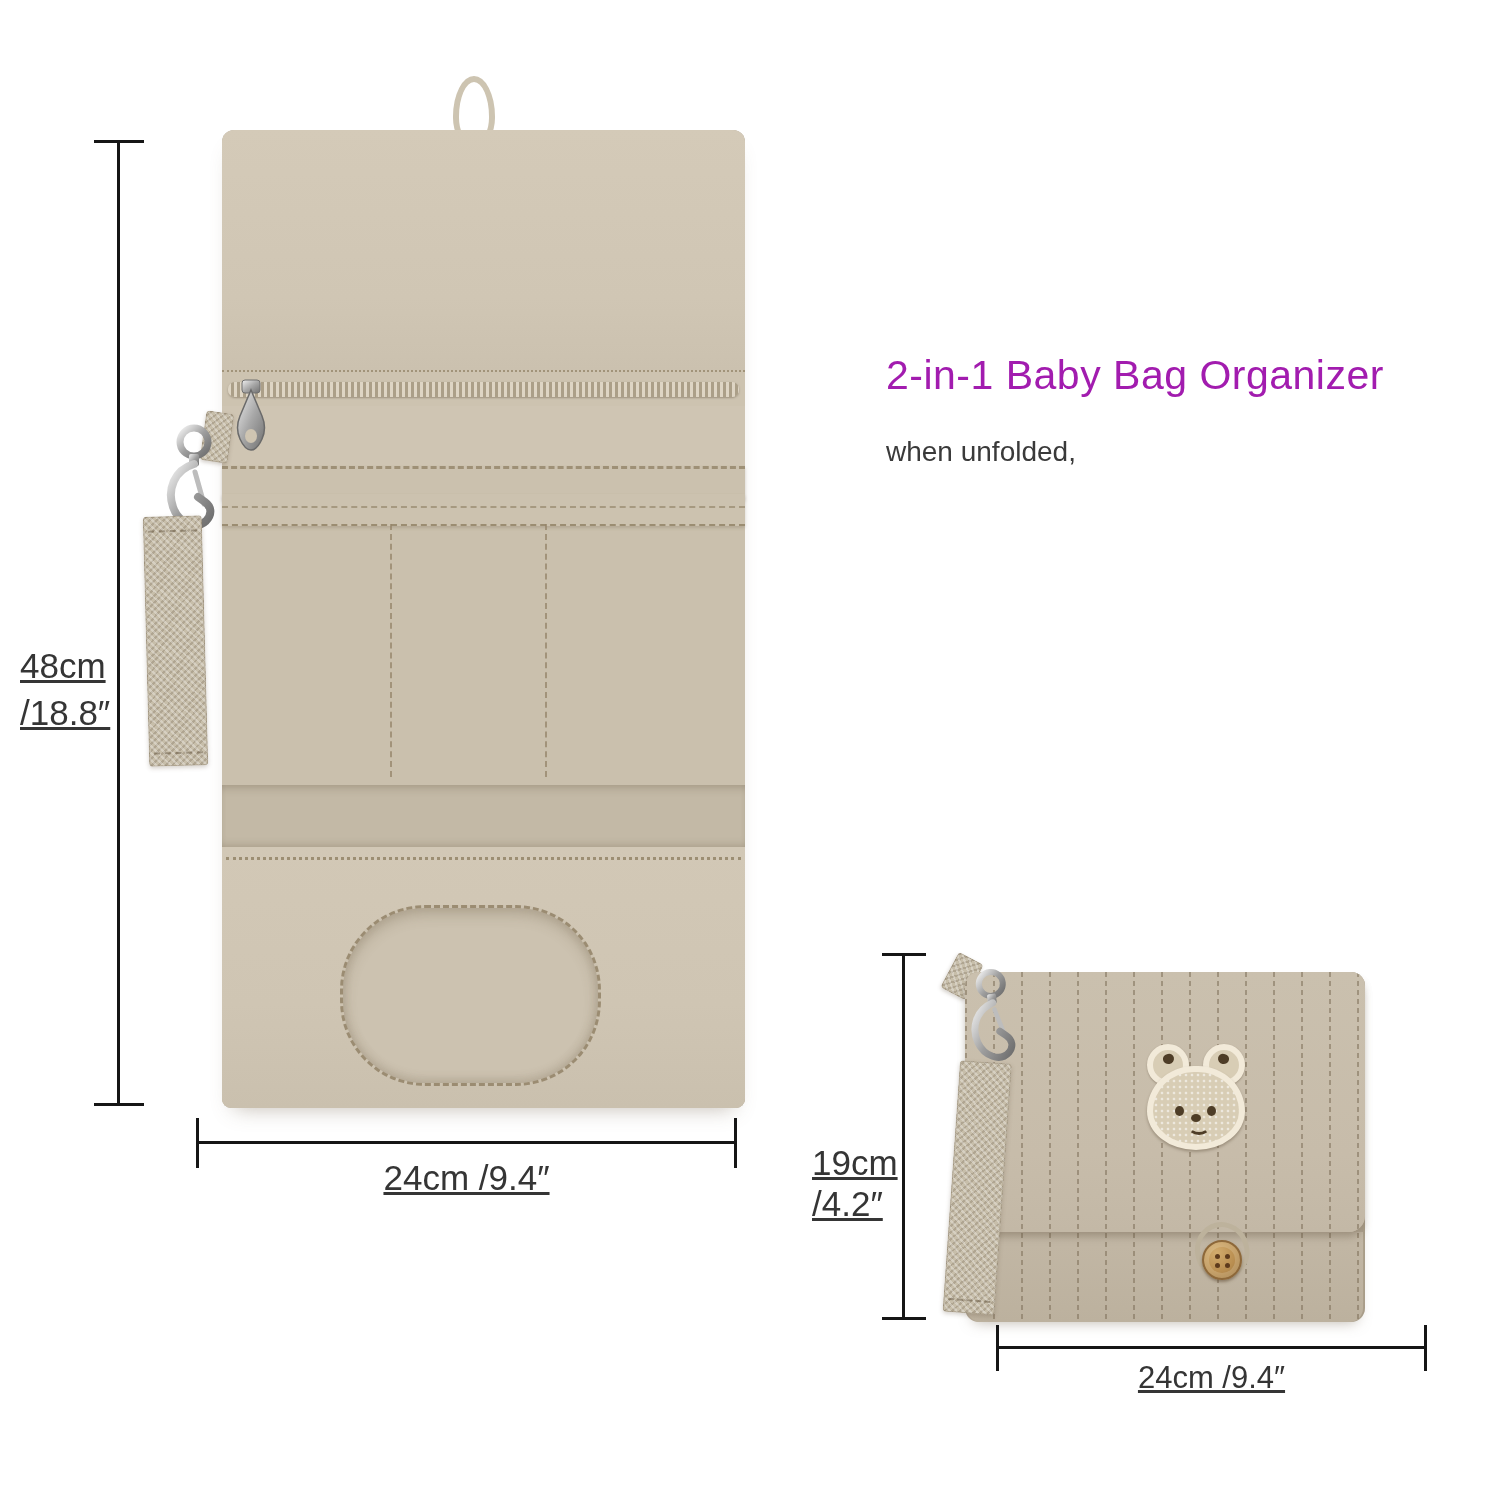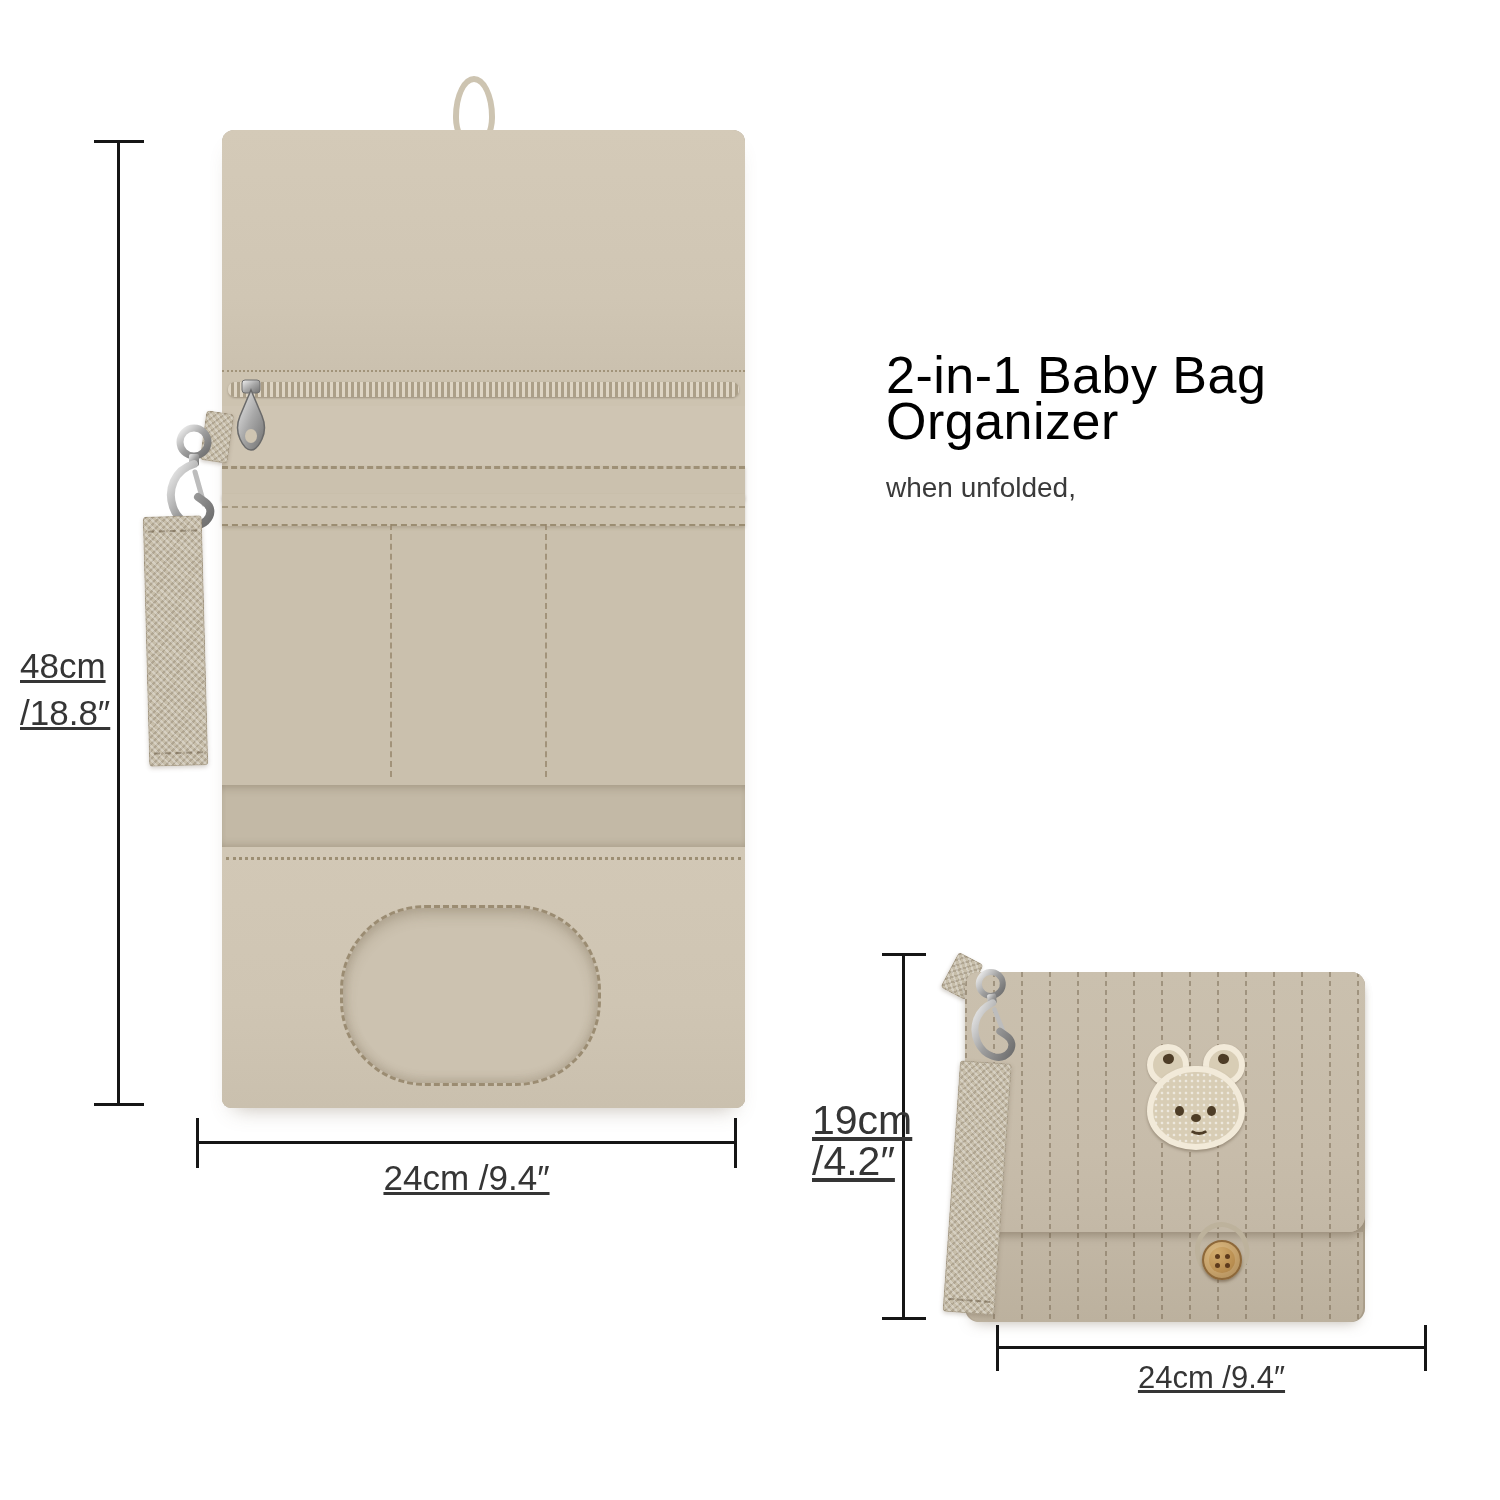--- a/index.html
+++ b/index.html
@@ -15,23 +15,23 @@
   .dim-v.cap44::before,.dim-v.cap44::after{width:44px;}
   .dim-h{position:absolute;height:3px;background:#161616;}
   .dim-h::before,.dim-h::after{content:"";position:absolute;top:50%;transform:translateY(-50%);width:3px;background:#161616;}
   .dim-h::before{left:0;}
   .dim-h::after{right:0;}
   .dim-h.cap48::before,.dim-h.cap48::after{height:50px;}
   .dim-h.cap44::before,.dim-h.cap44::after{height:46px;}
   .dim-label{position:absolute;color:#353535;text-decoration:underline;}
 
   
-  .info-title{position:absolute;left:886px;top:352px;font-size:52px;line-height:46px;color:#000000;letter-spacing:.5px;}
+  .info-title{position:absolute;left:886px;top:352px;font-size:41px;line-height:46px;color:#a21caf;letter-spacing:.5px;}
   .info-body{position:absolute;left:886px;top:432px;width:600px;font-size:28px;line-height:40px;color:#3a3a3a;}
-  .info-body div{white-space:nowrap;margin-top:36px;}
+  .info-body div{white-space:nowrap;}
 
   
   .unfolded{position:absolute;left:222px;top:130px;width:523px;height:978px;border-radius:12px 12px 9px 9px;
     background:#d1c7b5;
     box-shadow:inset -16px 0 22px -14px rgba(110,95,72,.55),inset 14px 0 20px -14px rgba(110,95,72,.4),0 12px 20px -12px rgba(120,105,85,.45);}
   .hang-loop{position:absolute;left:231px;top:-54px;width:30px;height:58px;border:6px solid #cdc4b1;
     border-radius:50% 50% 42% 42% / 58% 58% 40% 40%;background:transparent;}
   .u-top{position:absolute;left:0;top:0;width:100%;height:240px;border-radius:12px 12px 0 0;
     background:linear-gradient(180deg,#d4cab8 0%,#d0c6b4 70%,#cbc1af 100%);}
   .u-zip{position:absolute;left:0;top:240px;width:100%;height:36px;background:#cdc3b0;
@@ -222,20 +222,20 @@
       </linearGradient>
     </defs>
     <circle cx="32" cy="18" r="12" fill="none" stroke="url(#mg2)" stroke-width="6"></circle>
     <rect x="27" y="28" width="9" height="10" rx="2" fill="url(#mg2)"></rect>
     <line x1="41" y1="72" x2="33" y2="44" stroke="#bdbdbd" stroke-width="4.5" stroke-linecap="round"></line>
     <path d="M32 37 C 14 43, 8 60, 13 75 C 18 89, 33 97, 43 88 C 48 83, 48 76, 42 71 L 36 66" fill="none" stroke="url(#mg2)" stroke-width="7" stroke-linecap="round"></path>
   </svg>
   <div class="webbing strap-f-web"></div>
 
   <div class="dim-v cap44" style="left:902px;top:953px;height:367px;"></div>
-  <div class="dim-label" style="left:812px;top:1100px;font-size:41px;line-height:41px;">
+  <div class="dim-label" style="left:812px;top:1142px;font-size:35px;line-height:41px;">
     <div>19cm</div>
     <div>/4.2″</div>
   </div>
   <div class="dim-h cap44" style="left:996px;top:1346px;width:431px;"></div>
   <div class="dim-label" style="left:996px;top:1360px;width:431px;text-align:center;font-size:31px;">24cm /9.4″</div>
 
 </div>
 
 </body></html>

